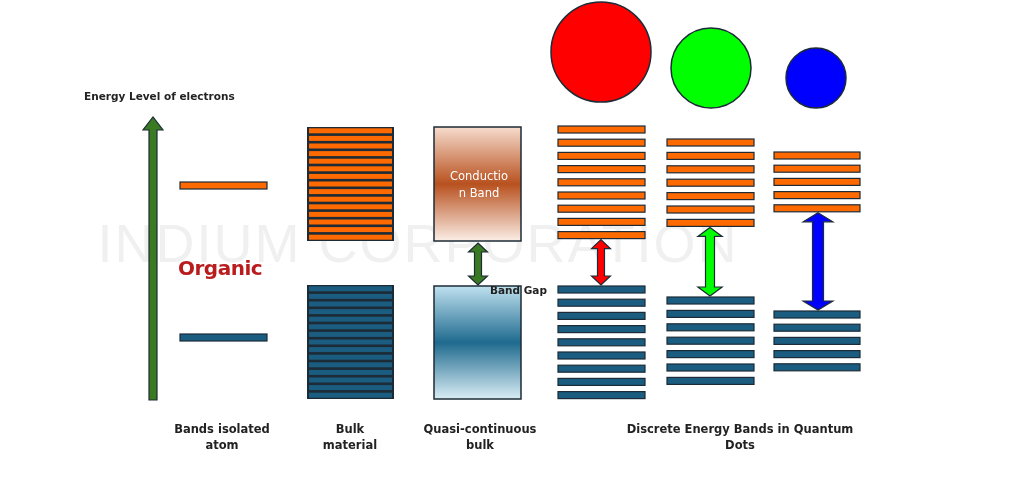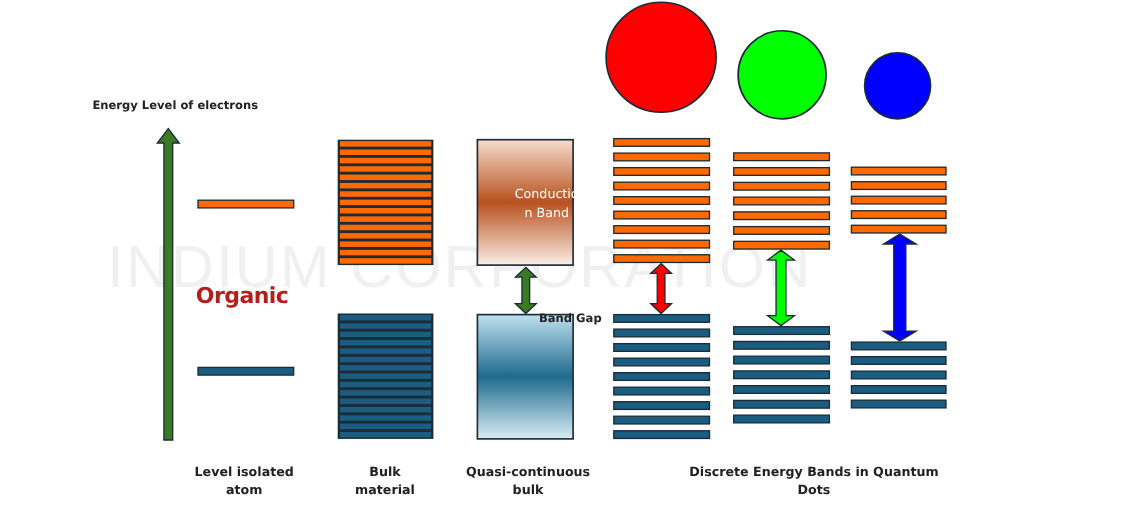--- a/index.html
+++ b/index.html
@@ -123,27 +123,27 @@
         <rect x="774" y="350.6" width="86" height="7" fill="#1a5d80" stroke="#1c2b36" stroke-width="1.2"></rect>
         <rect x="774" y="363.8" width="86" height="7" fill="#1a5d80" stroke="#1c2b36" stroke-width="1.2"></rect>
         <polygon points="818,212.8 832.85,221.8 823.5,221.8 823.5,301 832.85,301 818,310 803.15,301 812.5,301 812.5,221.8 803.15,221.8" fill="#0000ff" stroke="#1c2b36" stroke-width="1.2"></polygon>
       </g>
   </svg>
 
   <div class="axis-title">Energy Level of electrons</div>
   <div class="organic">Organic</div>
   <div class="band-gap">Band Gap</div>
 
-  <div class="box-text" style="left:435px; top:168px;padding-left:18px;">
+  <div class="box-text" style="left:435px; top:168px;">
     <div>Conductio</div>
     <div>n Band</div>
   </div>
 
   <div class="lbl" style="left:160px; top:421px; width:124px;">
-    <div>Level isolated</div>
+    <div>Bands isolated</div>
     <div>atom</div>
   </div>
   <div class="lbl" style="left:300px; top:421px; width:100px;">
     <div>Bulk</div>
     <div>material</div>
   </div>
   <div class="lbl" style="left:414px; top:421px; width:132px;">
     <div>Quasi-continuous</div>
     <div>bulk</div>
   </div>

